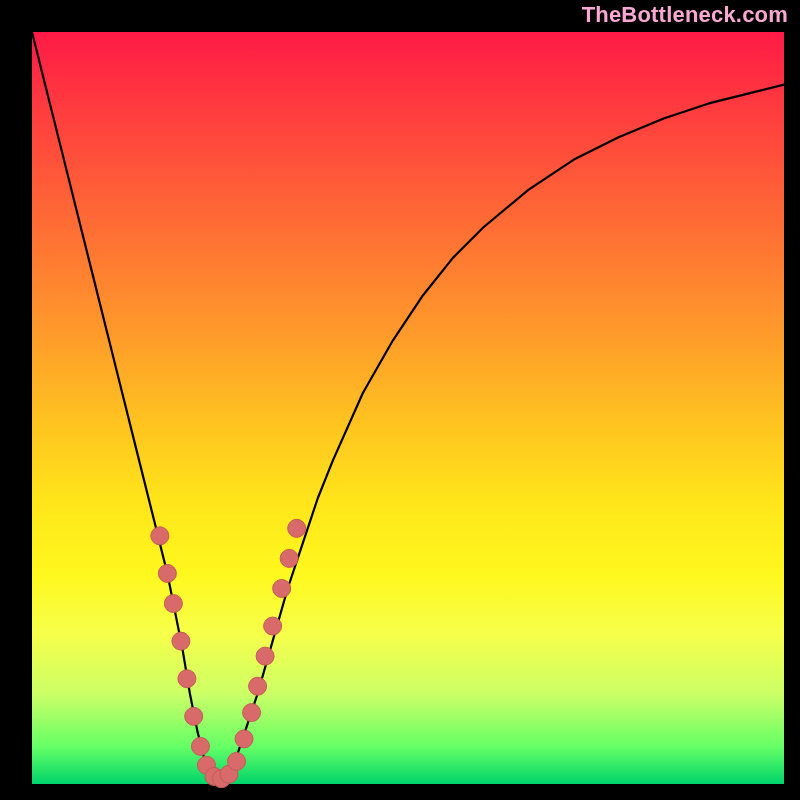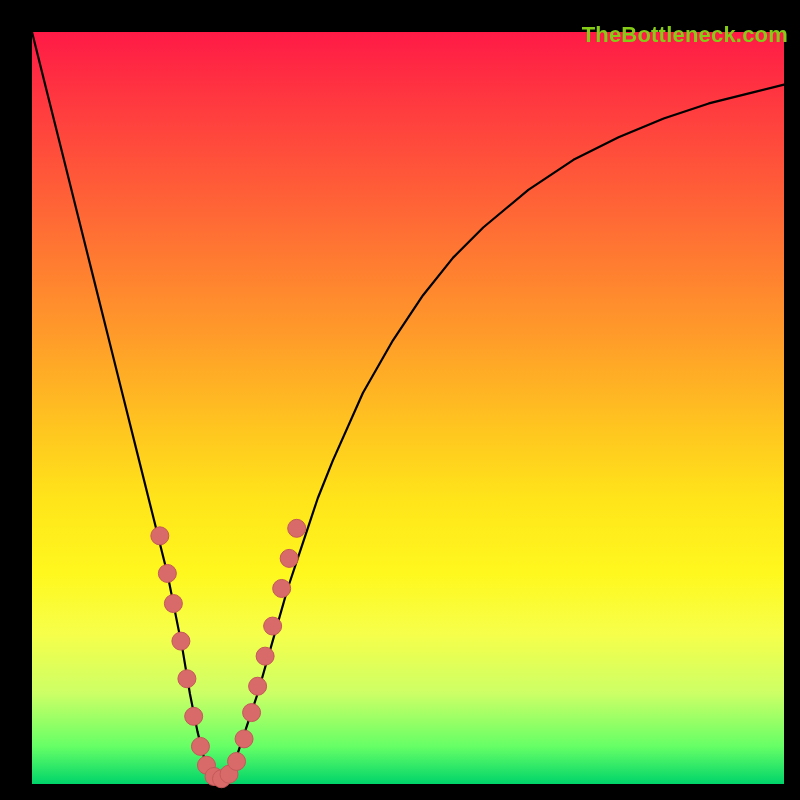--- a/index.html
+++ b/index.html
@@ -32,26 +32,26 @@
       #ffc320 52%,
       #ffe41a 62%,
       #fff81e 72%,
       #f6ff4a 80%,
       #ccff66 88%,
       #66ff66 95%,
       #00d46a 100%);
   }
   .watermark {
     position: absolute;
-    top: 22px;
+    top: 2px;
     right: 12px;
     font-family: Arial, Helvetica, sans-serif;
     font-size: 22px;
     font-weight: 600;
-    color: #84cc16;
+    color: #f9a8d4;
     letter-spacing: 0.2px;
     user-select: none;
   }
   svg.curve {
     position: absolute;
     left: 0;
     top: 0;
     width: 752px;
     height: 752px;
     overflow: visible;

